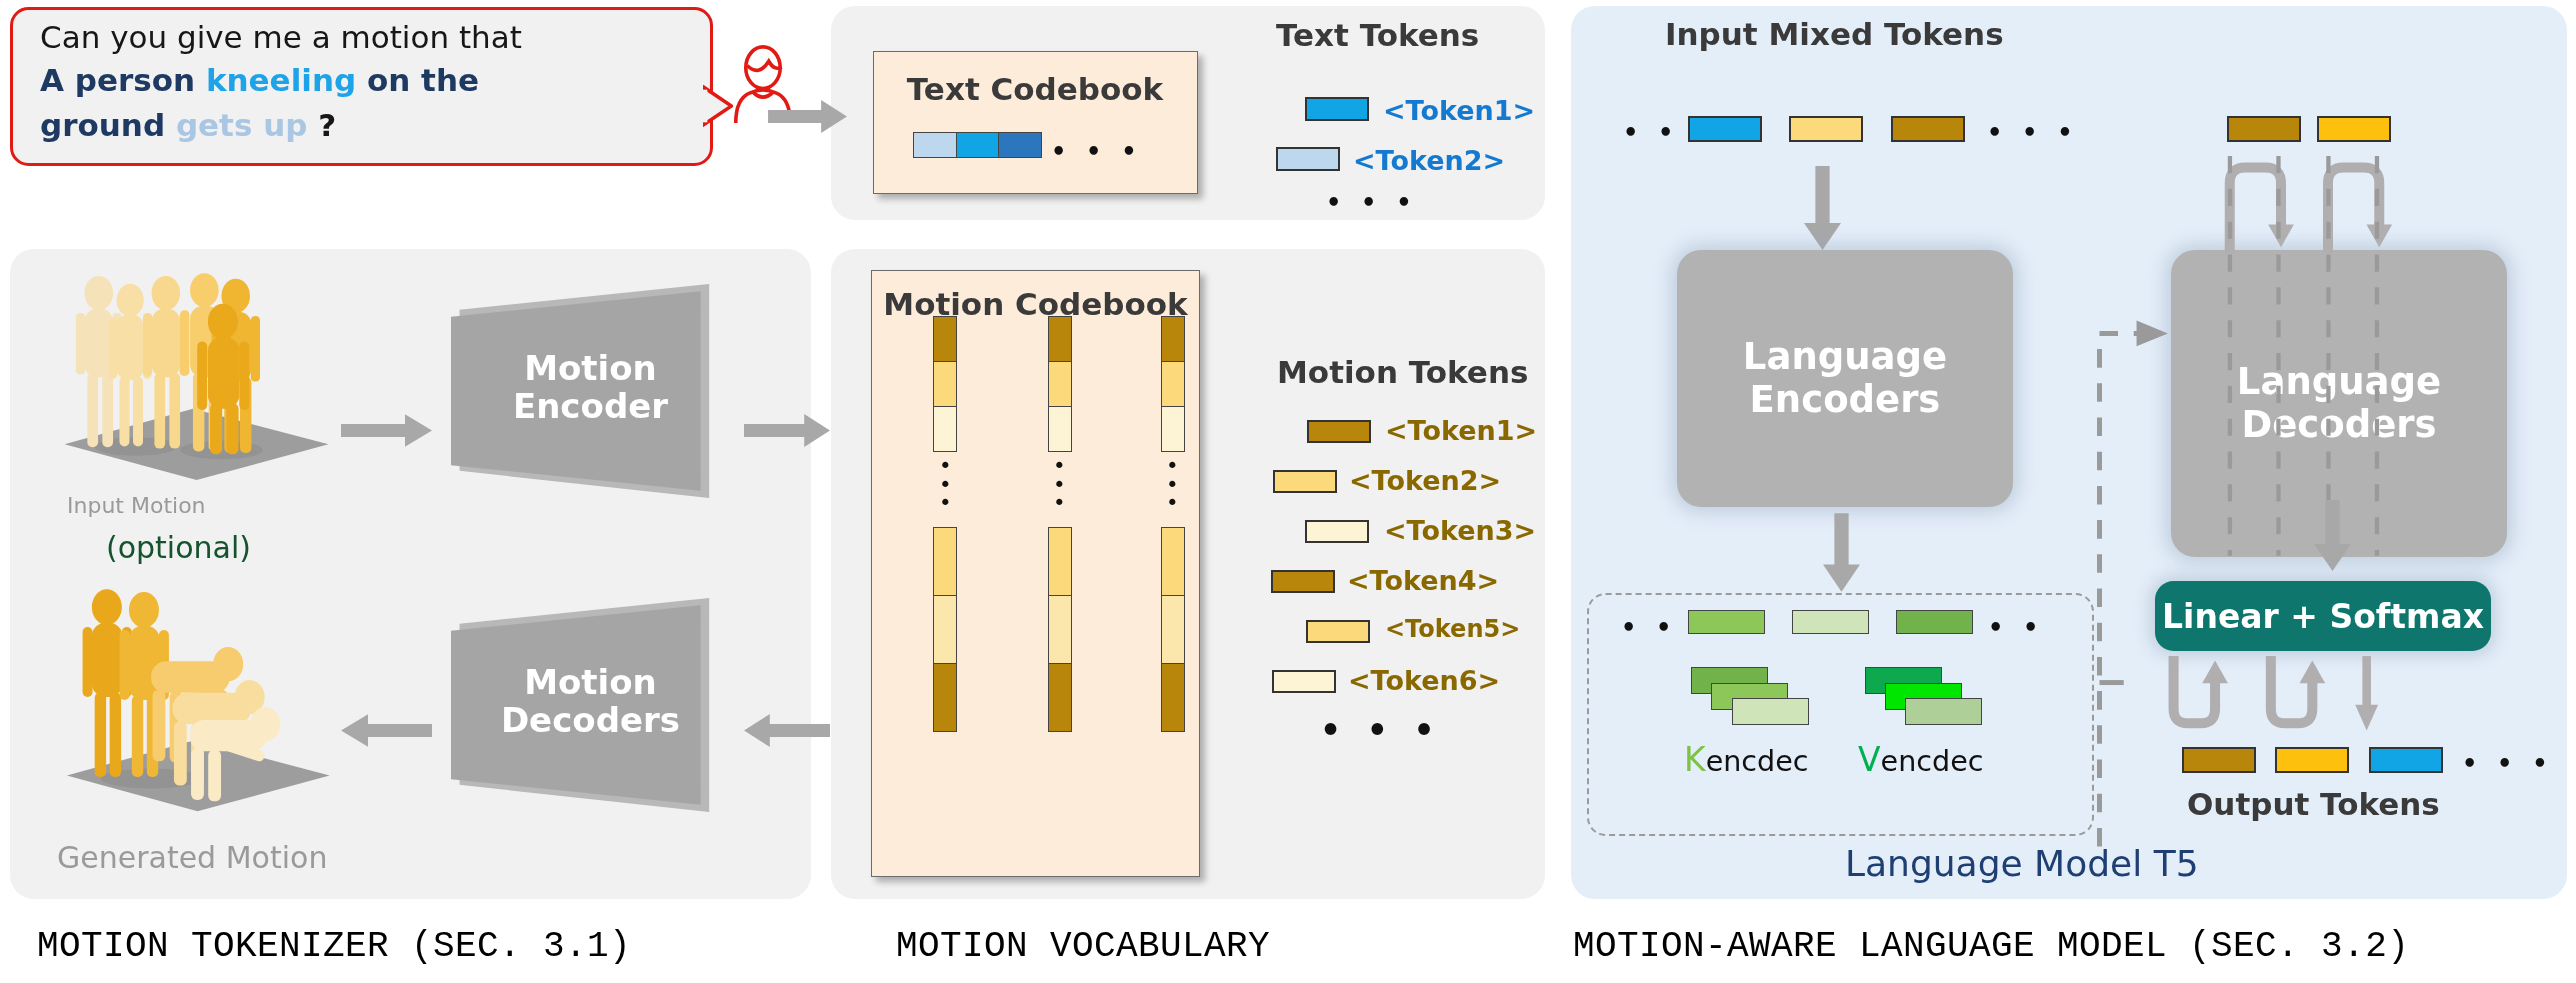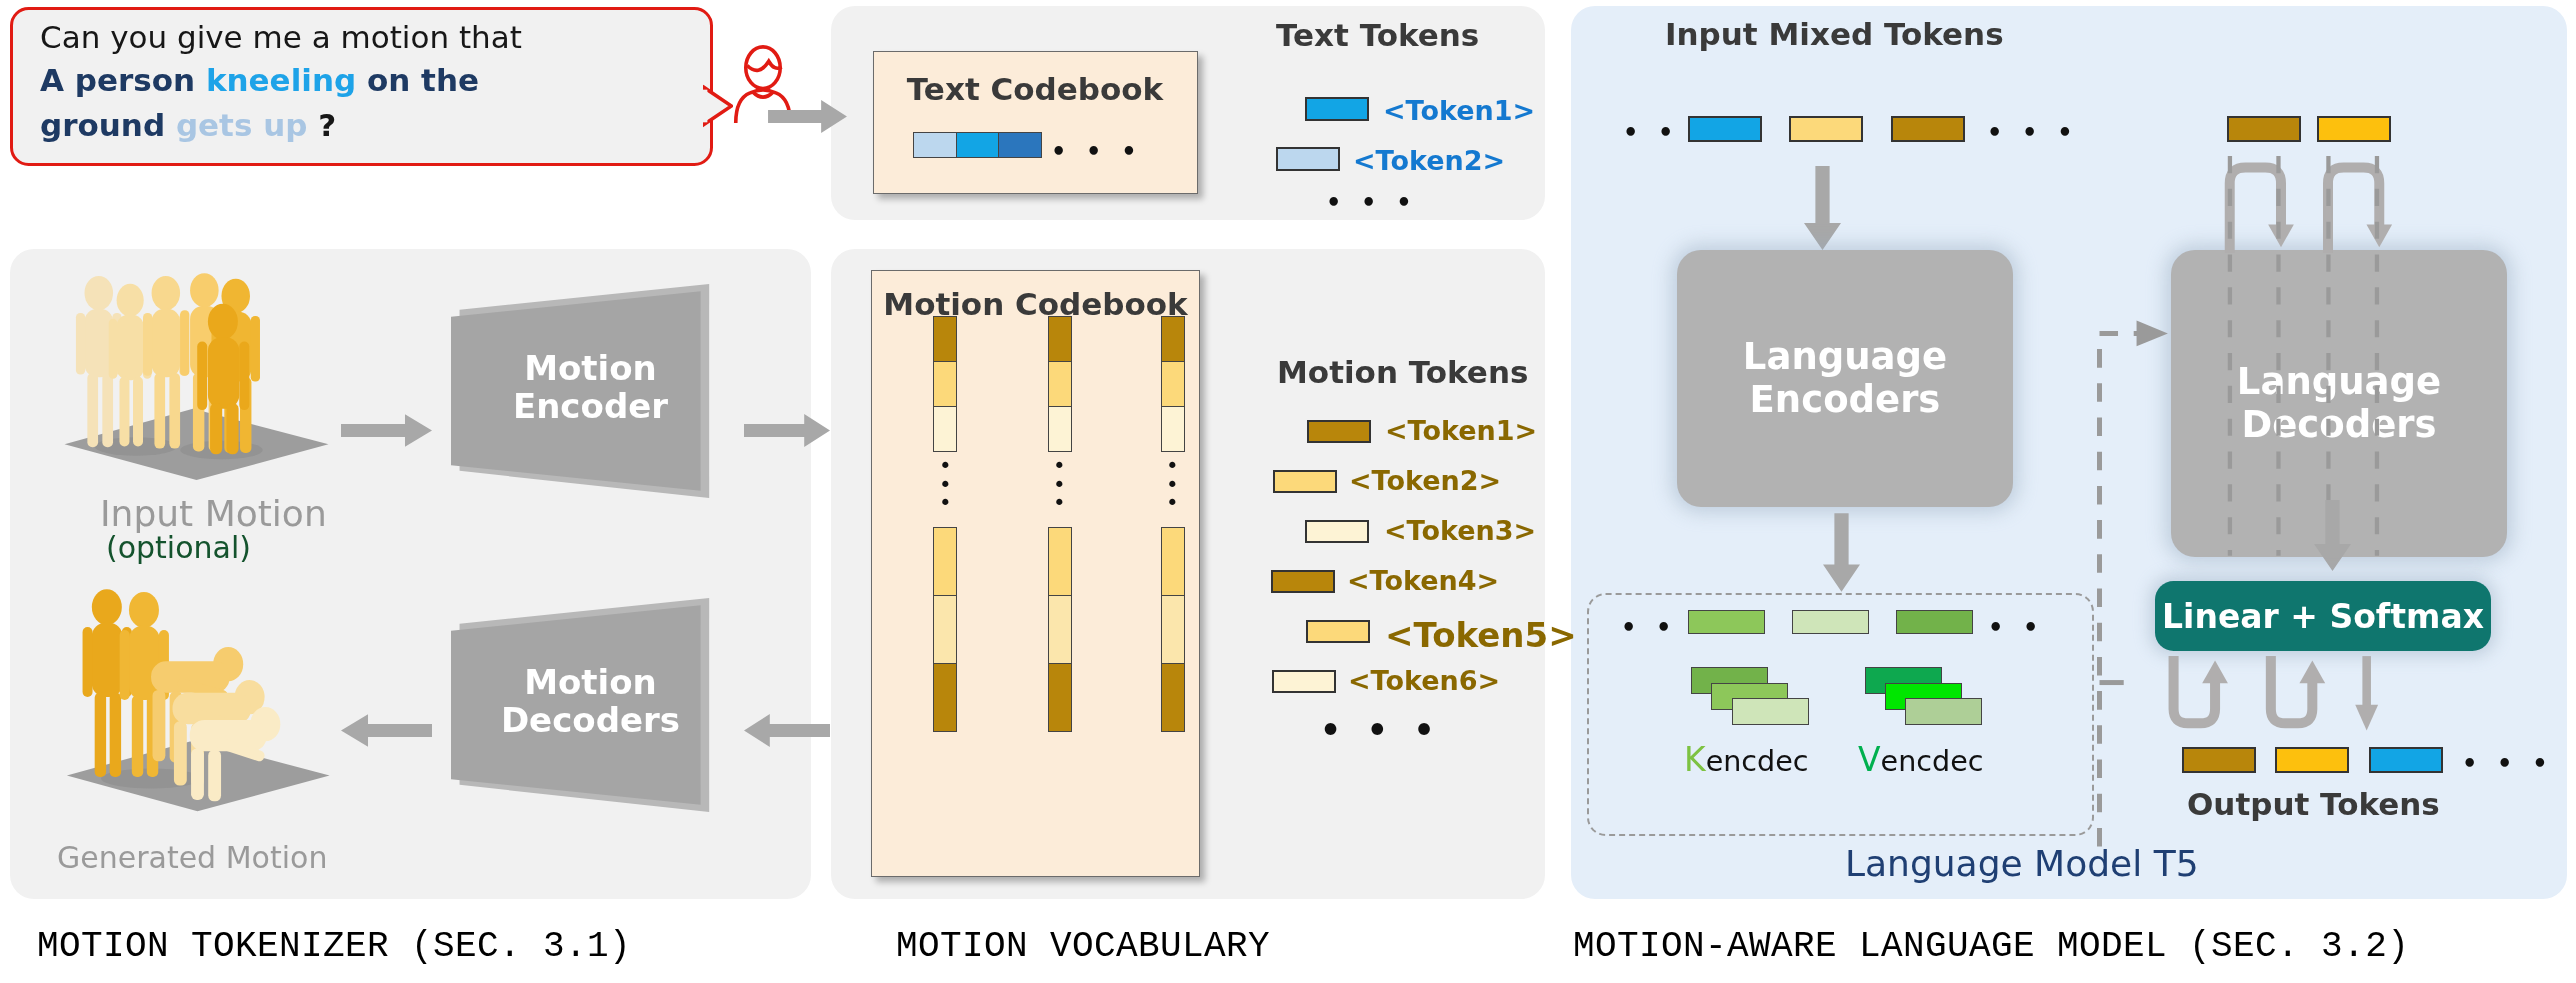--- a/index.html
+++ b/index.html
@@ -187,21 +187,21 @@
   </g>
   <g fill="#eaa81b">
     <ellipse cx="252" cy="78" rx="21" ry="25"></ellipse>
     <rect x="231" y="100" width="44" height="100" rx="19"></rect>
     <rect x="234" y="192" width="17" height="72" rx="8"></rect>
     <rect x="257" y="192" width="17" height="72" rx="8"></rect>
     <rect x="216" y="106" width="14" height="96" rx="7"></rect>
     <rect x="275" y="106" width="14" height="96" rx="7"></rect>
   </g>
 </svg>
-<div class="abs" style="left:100px;top:493px;color:#9a9a9a;font-size:36px;white-space:nowrap;">Input Motion</div>
+<div class="abs" style="left:67px;top:493px;color:#9a9a9a;font-size:22px;white-space:nowrap;">Input Motion</div>
 <div class="abs" style="left:106px;top:530px;color:#14532d;font-size:30px;white-space:nowrap;">(optional)</div>
 
 <svg class="abs" style="left:44px;top:584px;" width="307" height="229" viewBox="0 0 430 320">
   <polygon points="32,268 212,218 400,268 215,318" fill="#9d9d9d"></polygon>
   <ellipse cx="150" cy="272" rx="70" ry="14" fill="#8a8a8a" opacity=".55"></ellipse>
   <g fill="#e9a81c">
     <ellipse cx="88" cy="32" rx="21" ry="25"></ellipse>
     <rect x="67" y="54" width="43" height="104" rx="19"></rect>
     <rect x="71" y="152" width="16" height="118" rx="7"></rect>
     <rect x="92" y="152" width="16" height="118" rx="7"></rect>
@@ -333,21 +333,21 @@
 <div class="abs tok" style="left:1273px;top:470px;width:64px;height:23px;background:#fcd97a;"></div>
 <div class="abs" style="left:1349px;top:465px;color:#8a6800;font-size:27px;font-weight:700;white-space:nowrap;">&lt;Token2&gt;</div>
 
 <div class="abs tok" style="left:1305px;top:520px;width:64px;height:23px;background:#fdf3d5;"></div>
 <div class="abs" style="left:1384px;top:515px;color:#8a6800;font-size:27px;font-weight:700;white-space:nowrap;">&lt;Token3&gt;</div>
 
 <div class="abs tok" style="left:1271px;top:570px;width:64px;height:23px;background:#b8860b;"></div>
 <div class="abs" style="left:1347px;top:565px;color:#8a6800;font-size:27px;font-weight:700;white-space:nowrap;">&lt;Token4&gt;</div>
 
 <div class="abs tok" style="left:1306px;top:620px;width:64px;height:23px;background:#fcd97a;"></div>
-<div class="abs" style="left:1385px;top:615px;color:#8a6800;font-size:34px;font-weight:700;white-space:nowrap;">&lt;Token5&gt;</div>
+<div class="abs" style="left:1385px;top:615px;color:#8a6800;font-size:24px;font-weight:700;white-space:nowrap;">&lt;Token5&gt;</div>
 
 <div class="abs tok" style="left:1272px;top:670px;width:64px;height:23px;background:#fdf3d5;"></div>
 <div class="abs" style="left:1348px;top:665px;color:#8a6800;font-size:27px;font-weight:700;white-space:nowrap;">&lt;Token6&gt;</div>
 
 <div class="abs dots" style="left:1320px;top:714px;">• • •</div>
 
 <div class="abs hd" style="left:1665px;top:15.7px;font-size:31px;">Input Mixed Tokens</div>
 
 <div class="abs dots-sm" style="left:1623px;top:121px;">• • •</div>
 <div class="abs tok" style="left:1688px;top:116px;width:74px;height:26px;background:#12a5e5;"></div>

